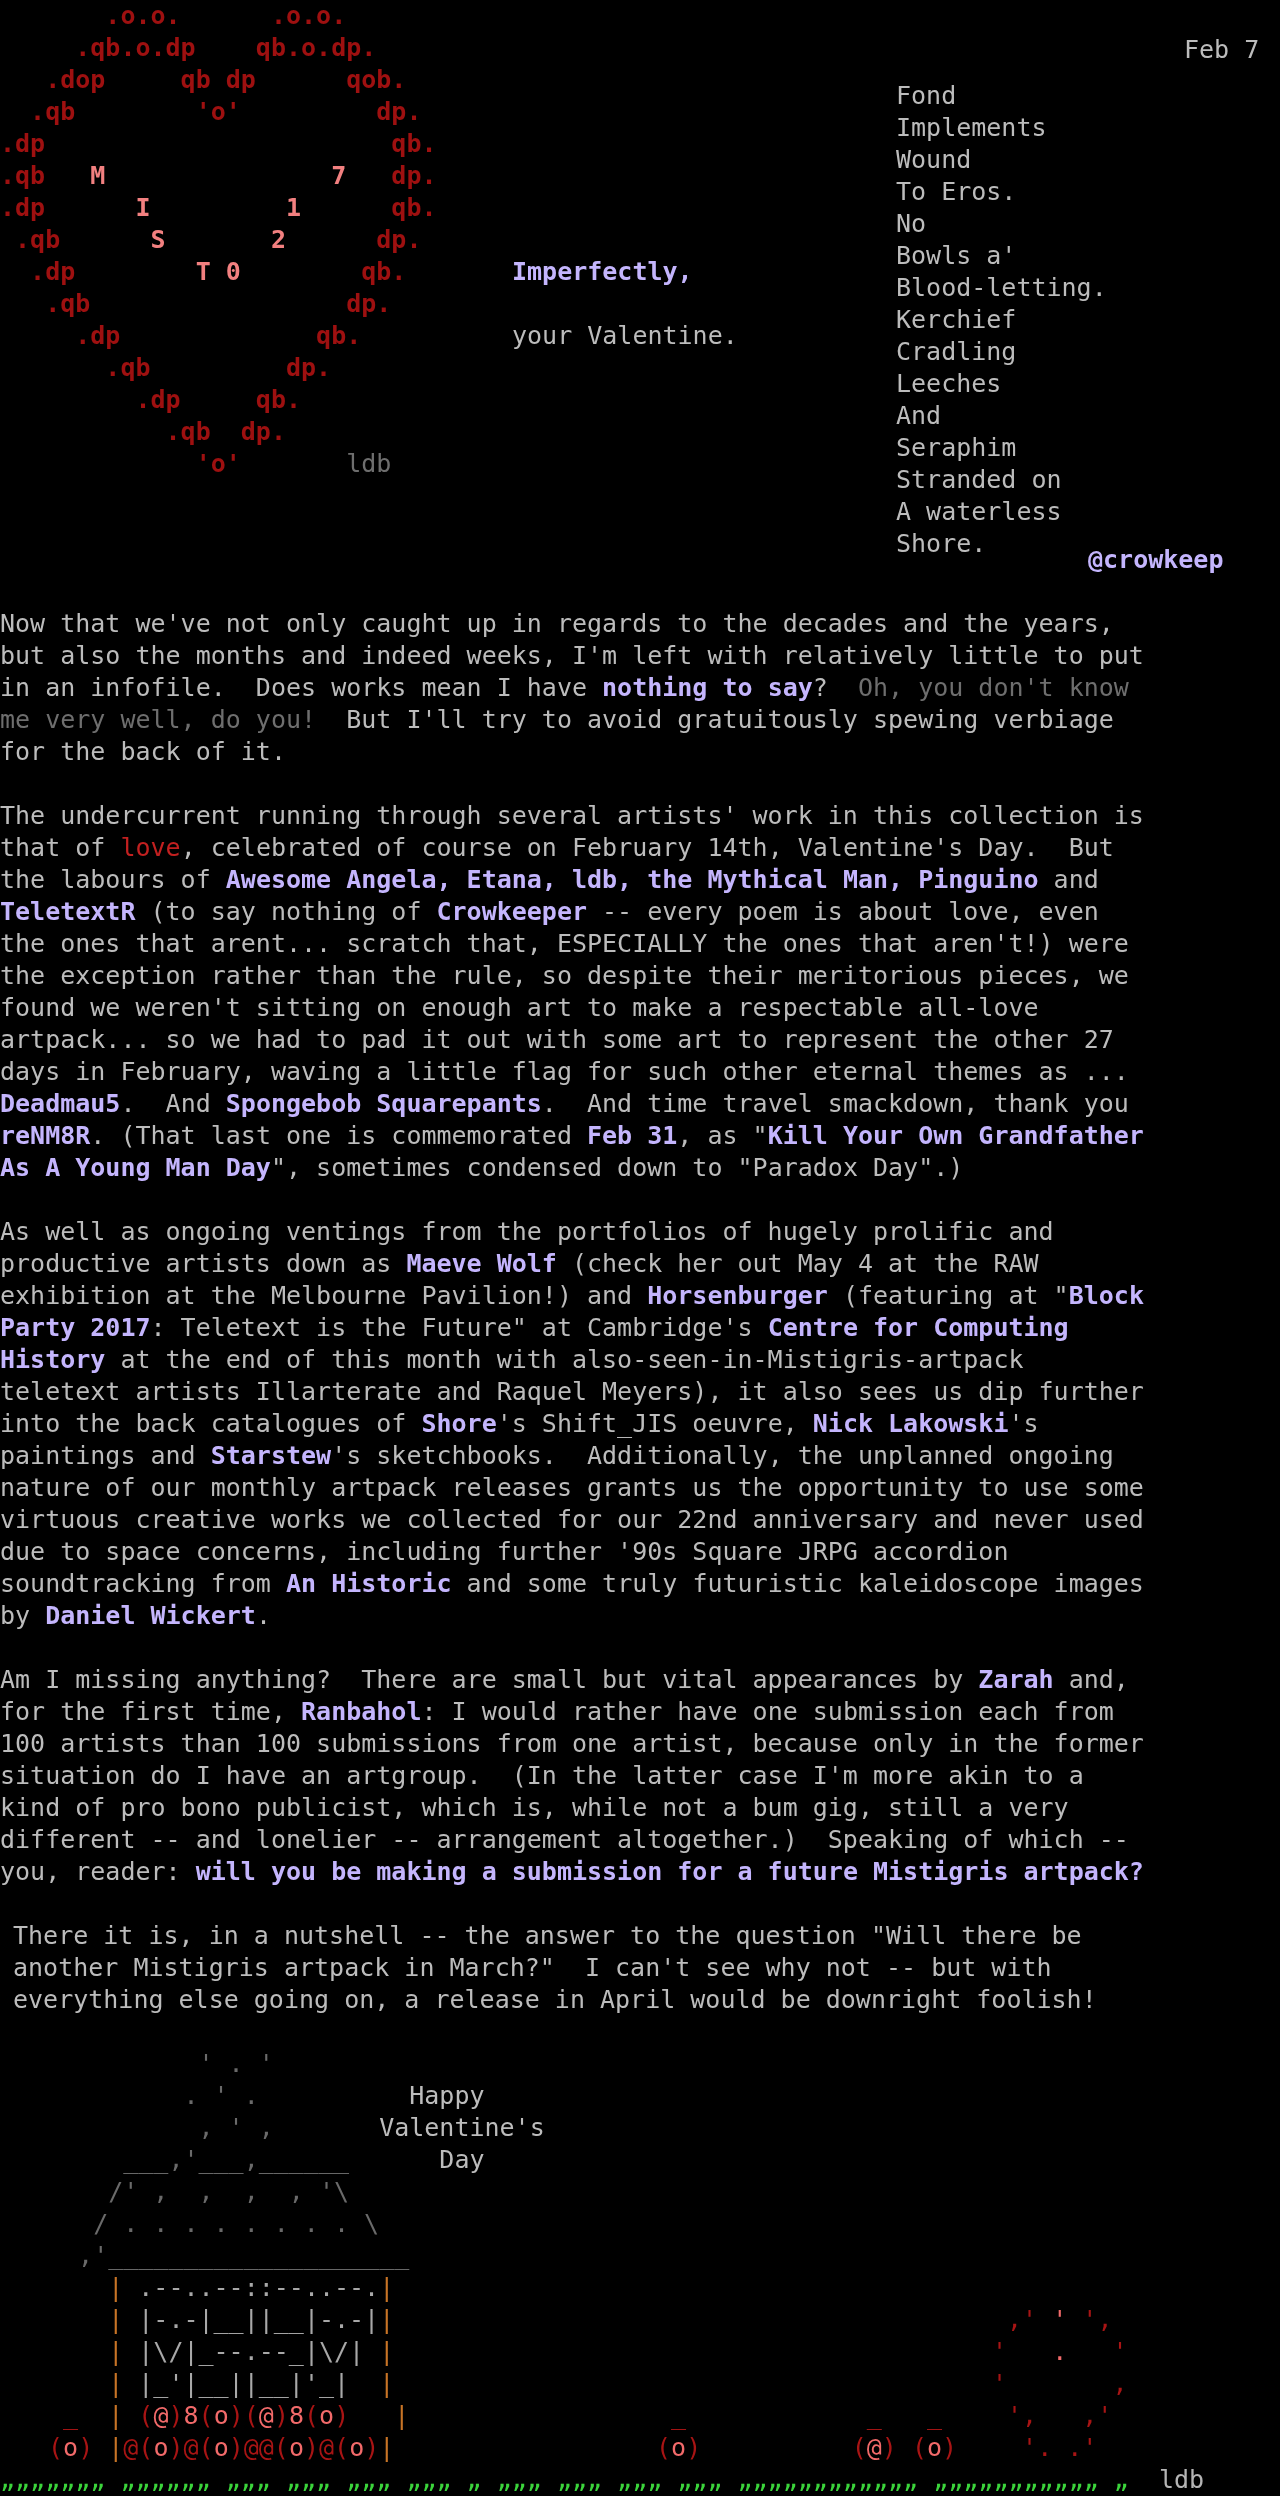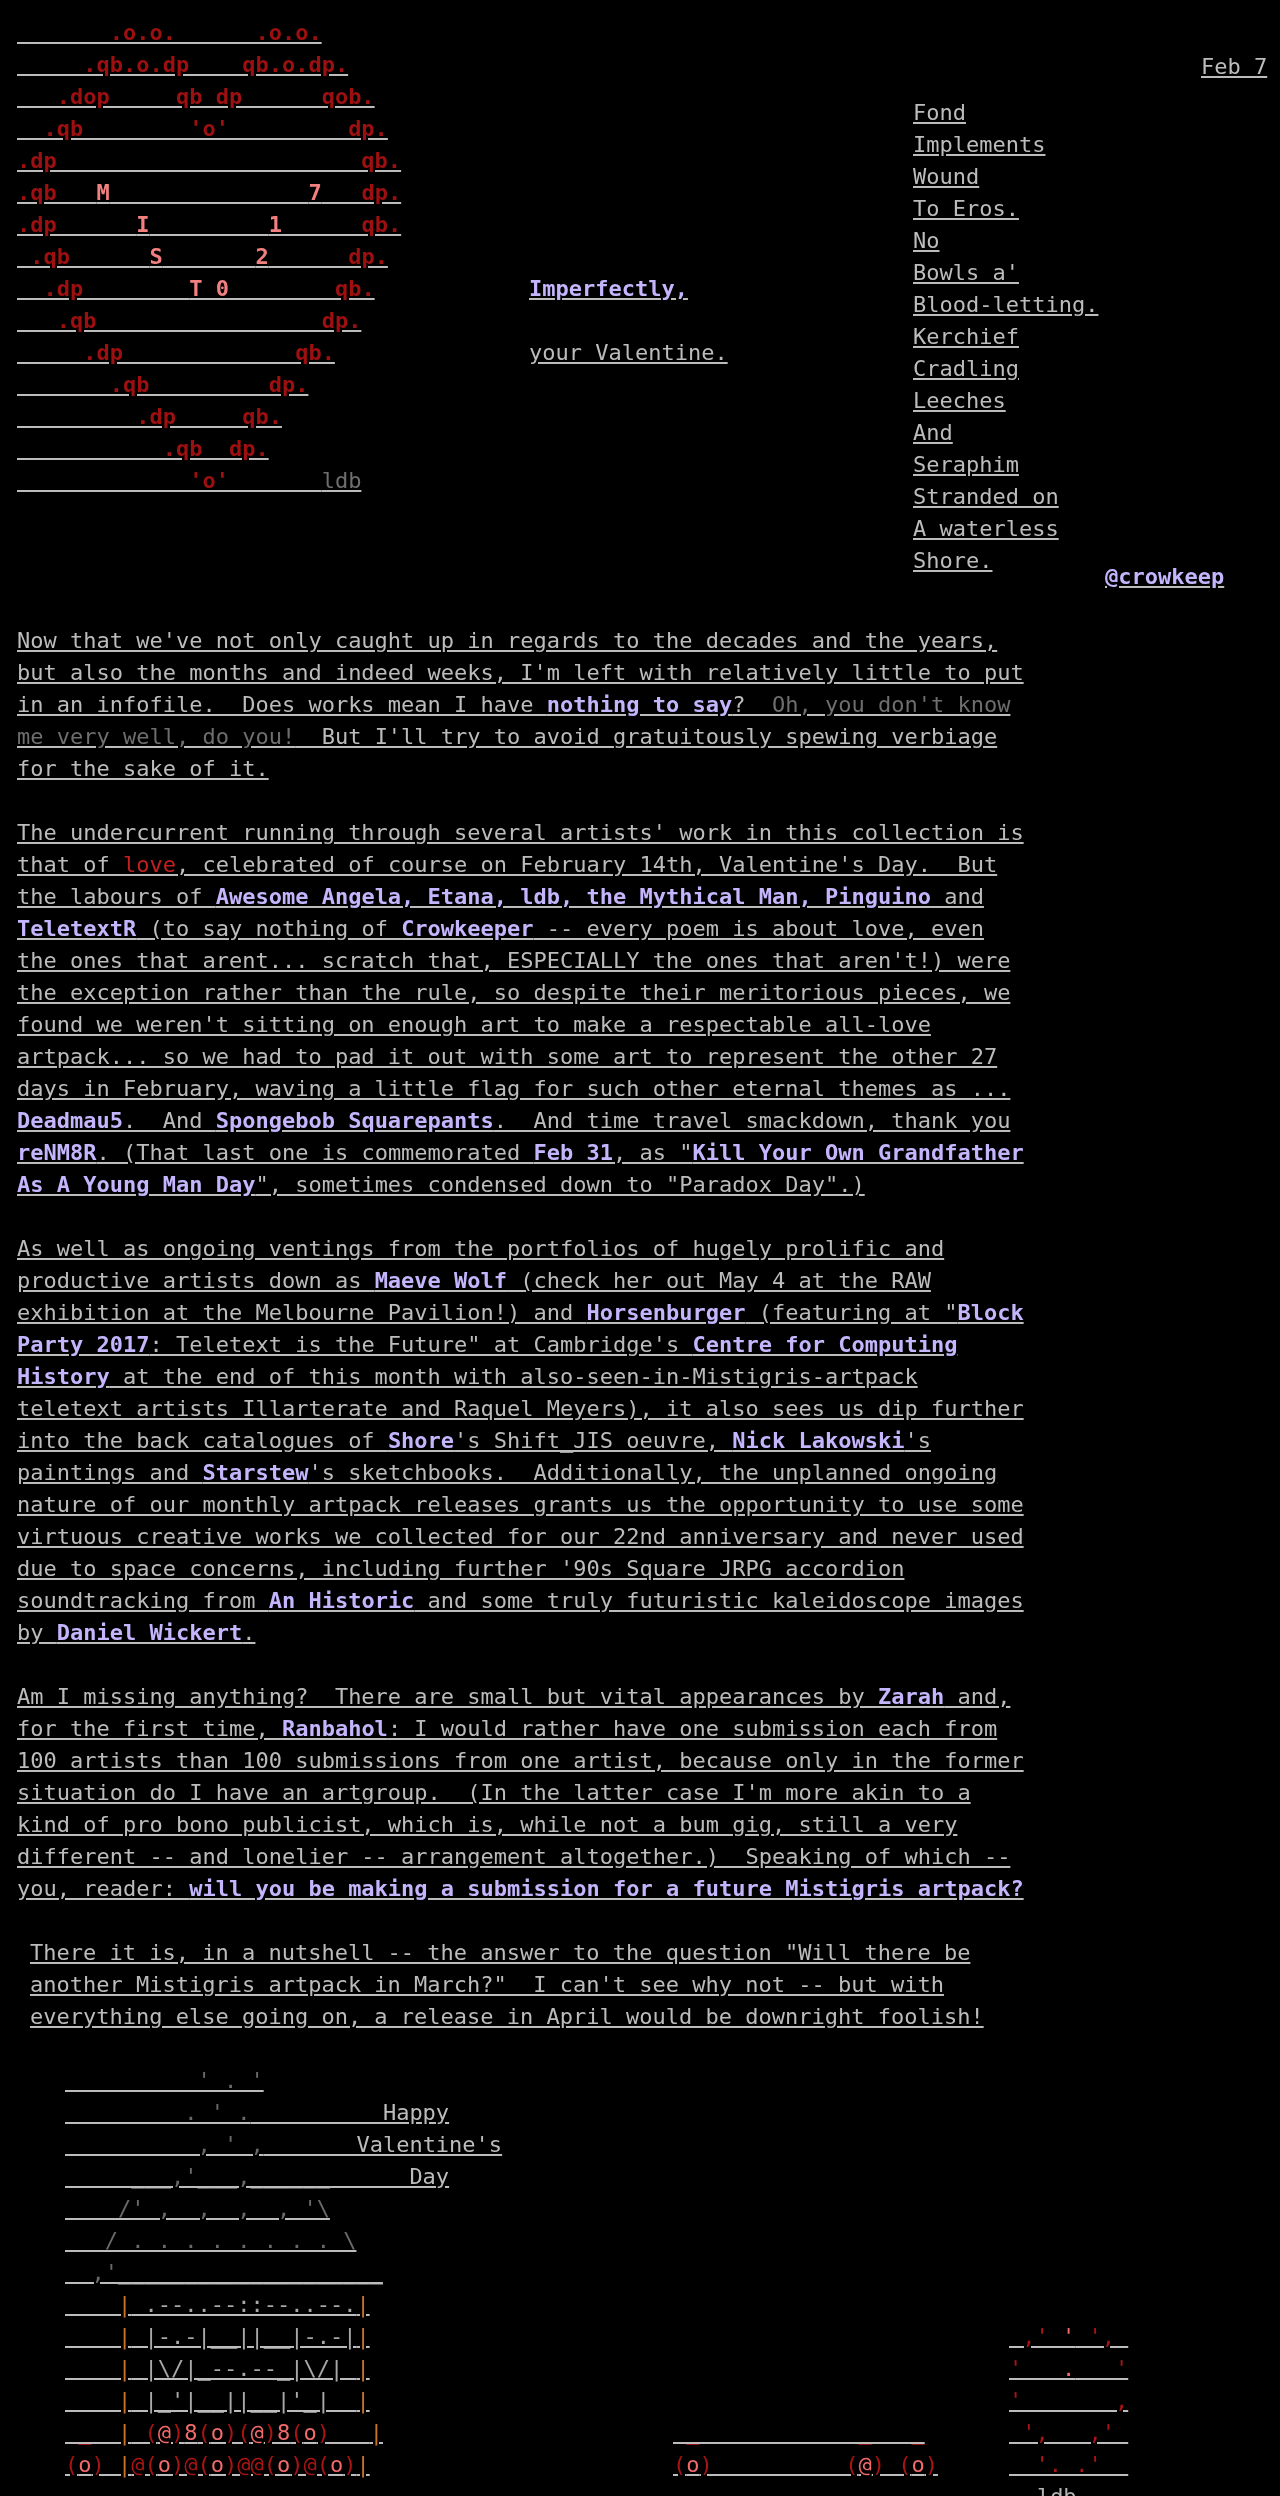--- a/index.html
+++ b/index.html
@@ -1,21 +1,21 @@
 <!DOCTYPE html>
 <html><head>
 <meta charset="utf-8">
 <style>
   html,body{margin:0;padding:0;background:#000;}
   body{width:1280px;height:2496px;position:relative;overflow:hidden;
        font-family:"DejaVu Sans Mono",monospace;}
   #screen{position:absolute;left:0;top:0;width:1280px;height:2496px;background:#000;}
-  pre.blk{position:absolute;margin:17px;white-space:pre;
+  pre.blk{position:absolute;margin:0;white-space:pre;
           font-family:"DejaVu Sans Mono",monospace;
-          font-size:22px;line-height:32px;color:#bcbcbc;text-decoration:underline;}
+          font-size:25px;line-height:32px;color:#bcbcbc;}
   .g{color:#bcbcbc;}
   .w{color:#c4b5fd;font-weight:bold;}
   .d{color:#6e6e6e;}
   .r{color:#c22020;}
   .h{color:#9e1010;font-weight:bold;}
   .hl{color:#f28080;font-weight:bold;}
   .sm{color:#6a6a6a;}
   .hw{color:#a8a8a8;}
   .ho{color:#c87426;}
   .hr{color:#a81414;}
@@ -59,21 +59,21 @@
 <span class="g">A waterless</span>
 <span class="g">Shore.</span></pre>
     <pre class="blk" style="left: 1088px; top: 544px;"><span class="w">@crowkeep</span></pre>
     <pre class="blk" style="left: 512px; top: 256px;"><span class="w">Imperfectly,</span>
 
 <span class="g">your Valentine.</span></pre>
     <pre class="blk" style="left: 0px; top: 608px;"><span class="g">Now that we've not only caught up in regards to the decades and the years,</span>
 <span class="g">but also the months and indeed weeks, I'm left with relatively little to put</span>
 <span class="g">in an infofile.  Does works mean I have </span><span class="w">nothing to say</span><span class="g">?  </span><span class="d">Oh, you don't know</span>
 <span class="d">me very well, do you!</span><span class="g">  But I'll try to avoid gratuitously spewing verbiage</span>
-<span class="g">for the sake of it.</span></pre>
+<span class="g">for the back of it.</span></pre>
     <pre class="blk" style="left: 0px; top: 800px;"><span class="g">The undercurrent running through several artists' work in this collection is</span>
 <span class="g">that of </span><span class="r">love</span><span class="g">, celebrated of course on February 14th, Valentine's Day.  But</span>
 <span class="g">the labours of </span><span class="w">Awesome Angela, Etana, ldb, the Mythical Man, Pinguino</span><span class="g"> and</span>
 <span class="w">TeletextR</span><span class="g"> (to say nothing of </span><span class="w">Crowkeeper</span><span class="g"> -- every poem is about love, even</span>
 <span class="g">the ones that arent... scratch that, ESPECIALLY the ones that aren't!) were</span>
 <span class="g">the exception rather than the rule, so despite their meritorious pieces, we</span>
 <span class="g">found we weren't sitting on enough art to make a respectable all-love</span>
 <span class="g">artpack... so we had to pad it out with some art to represent the other 27</span>
 <span class="g">days in February, waving a little flag for such other eternal themes as ...</span>
 <span class="w">Deadmau5</span><span class="g">.  And </span><span class="w">Spongebob Squarepants</span><span class="g">.  And time travel smackdown, thank you</span>

